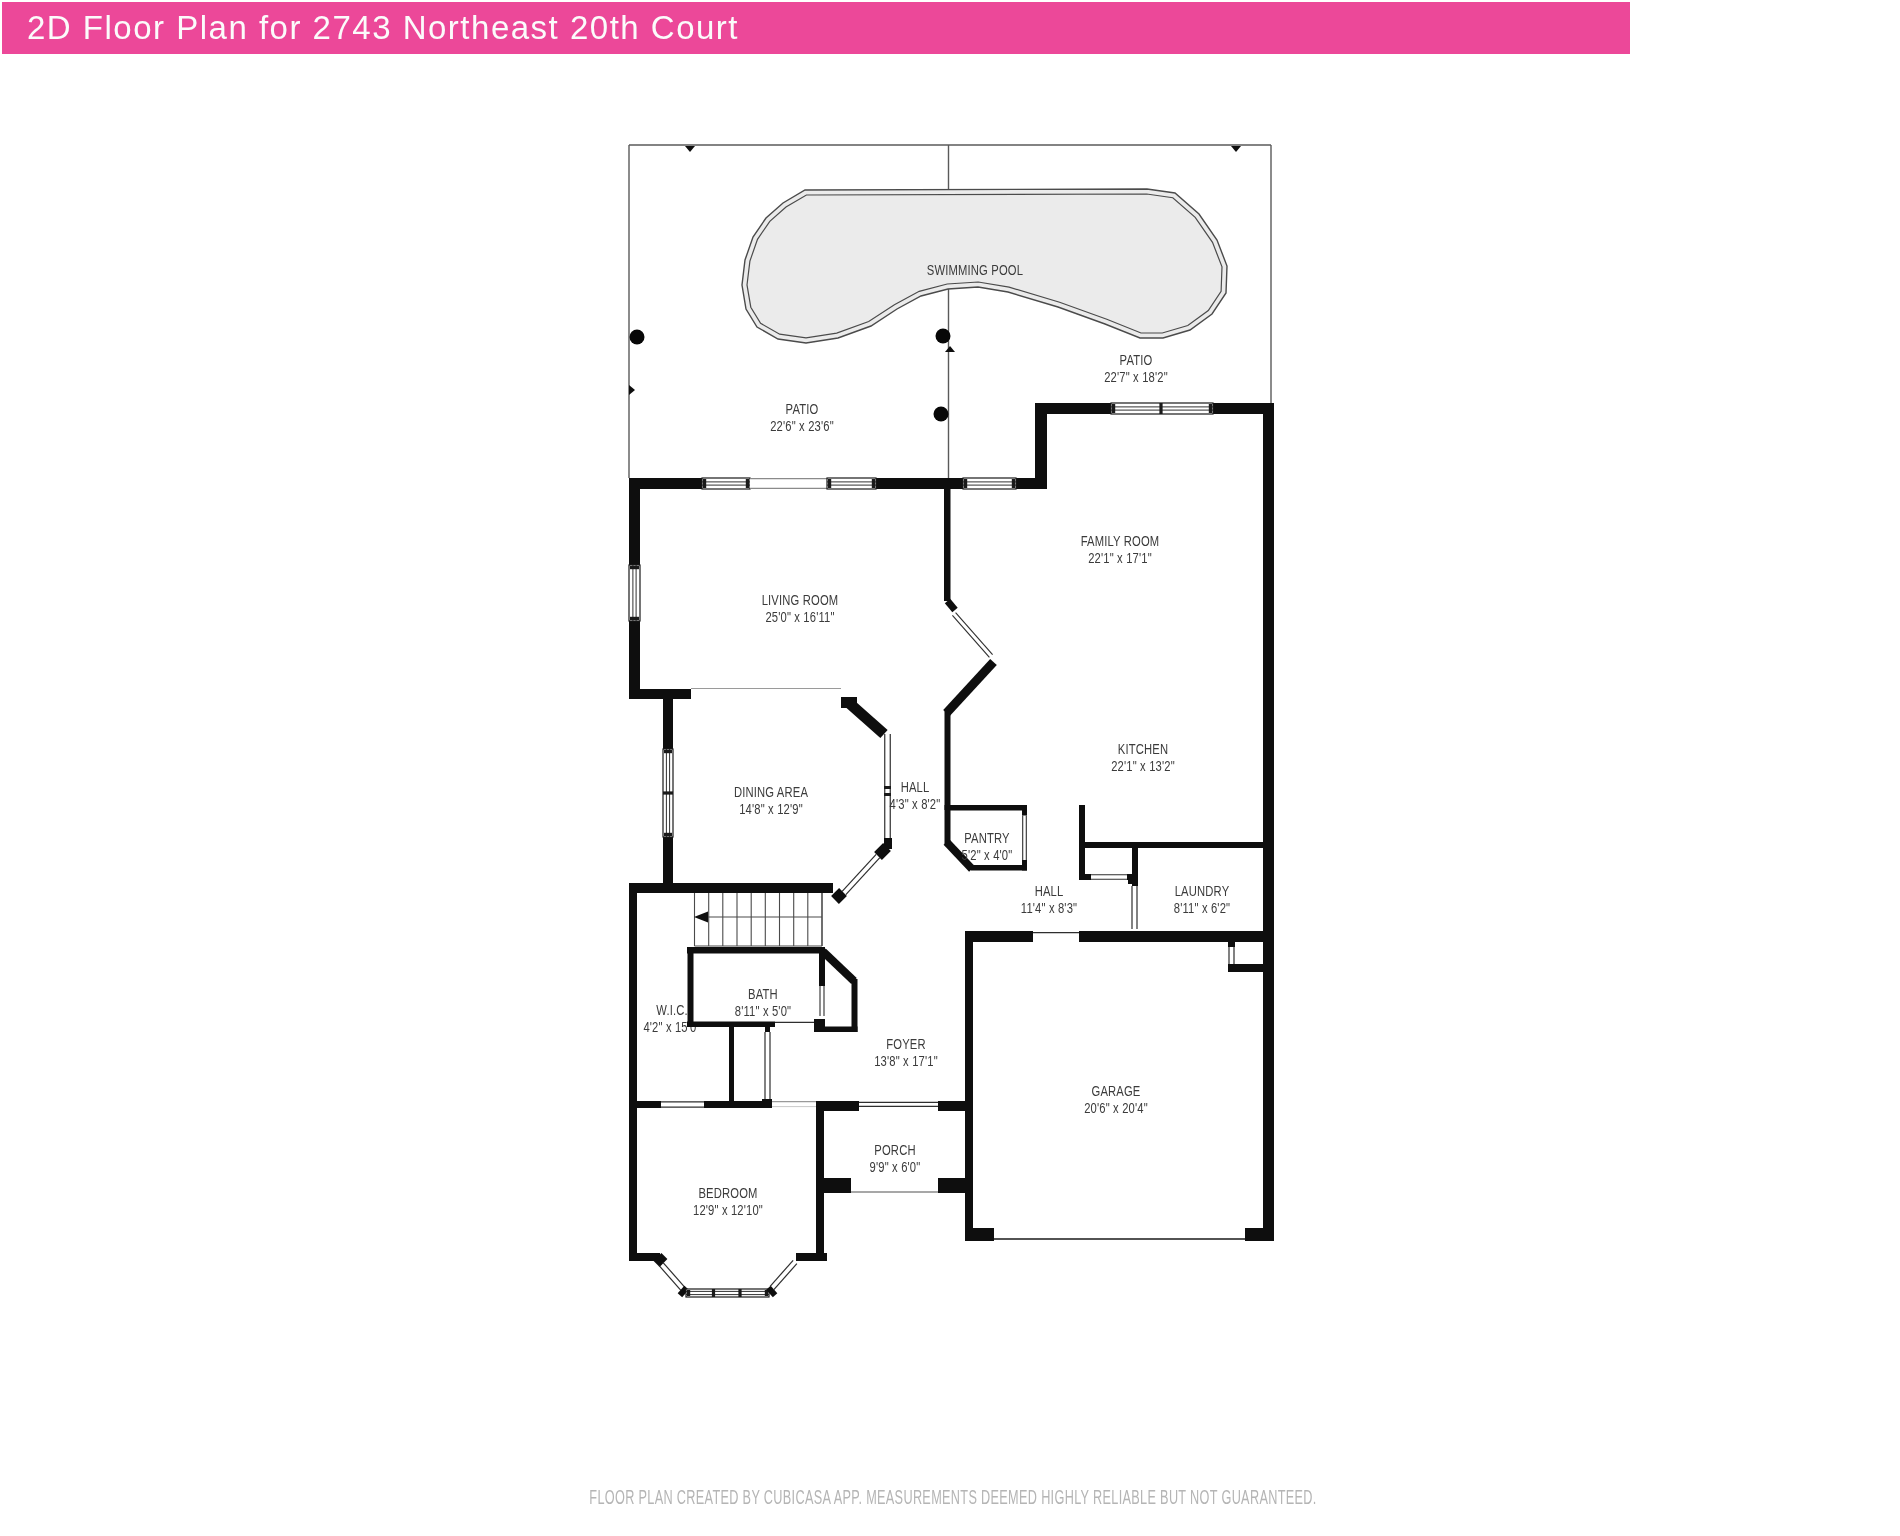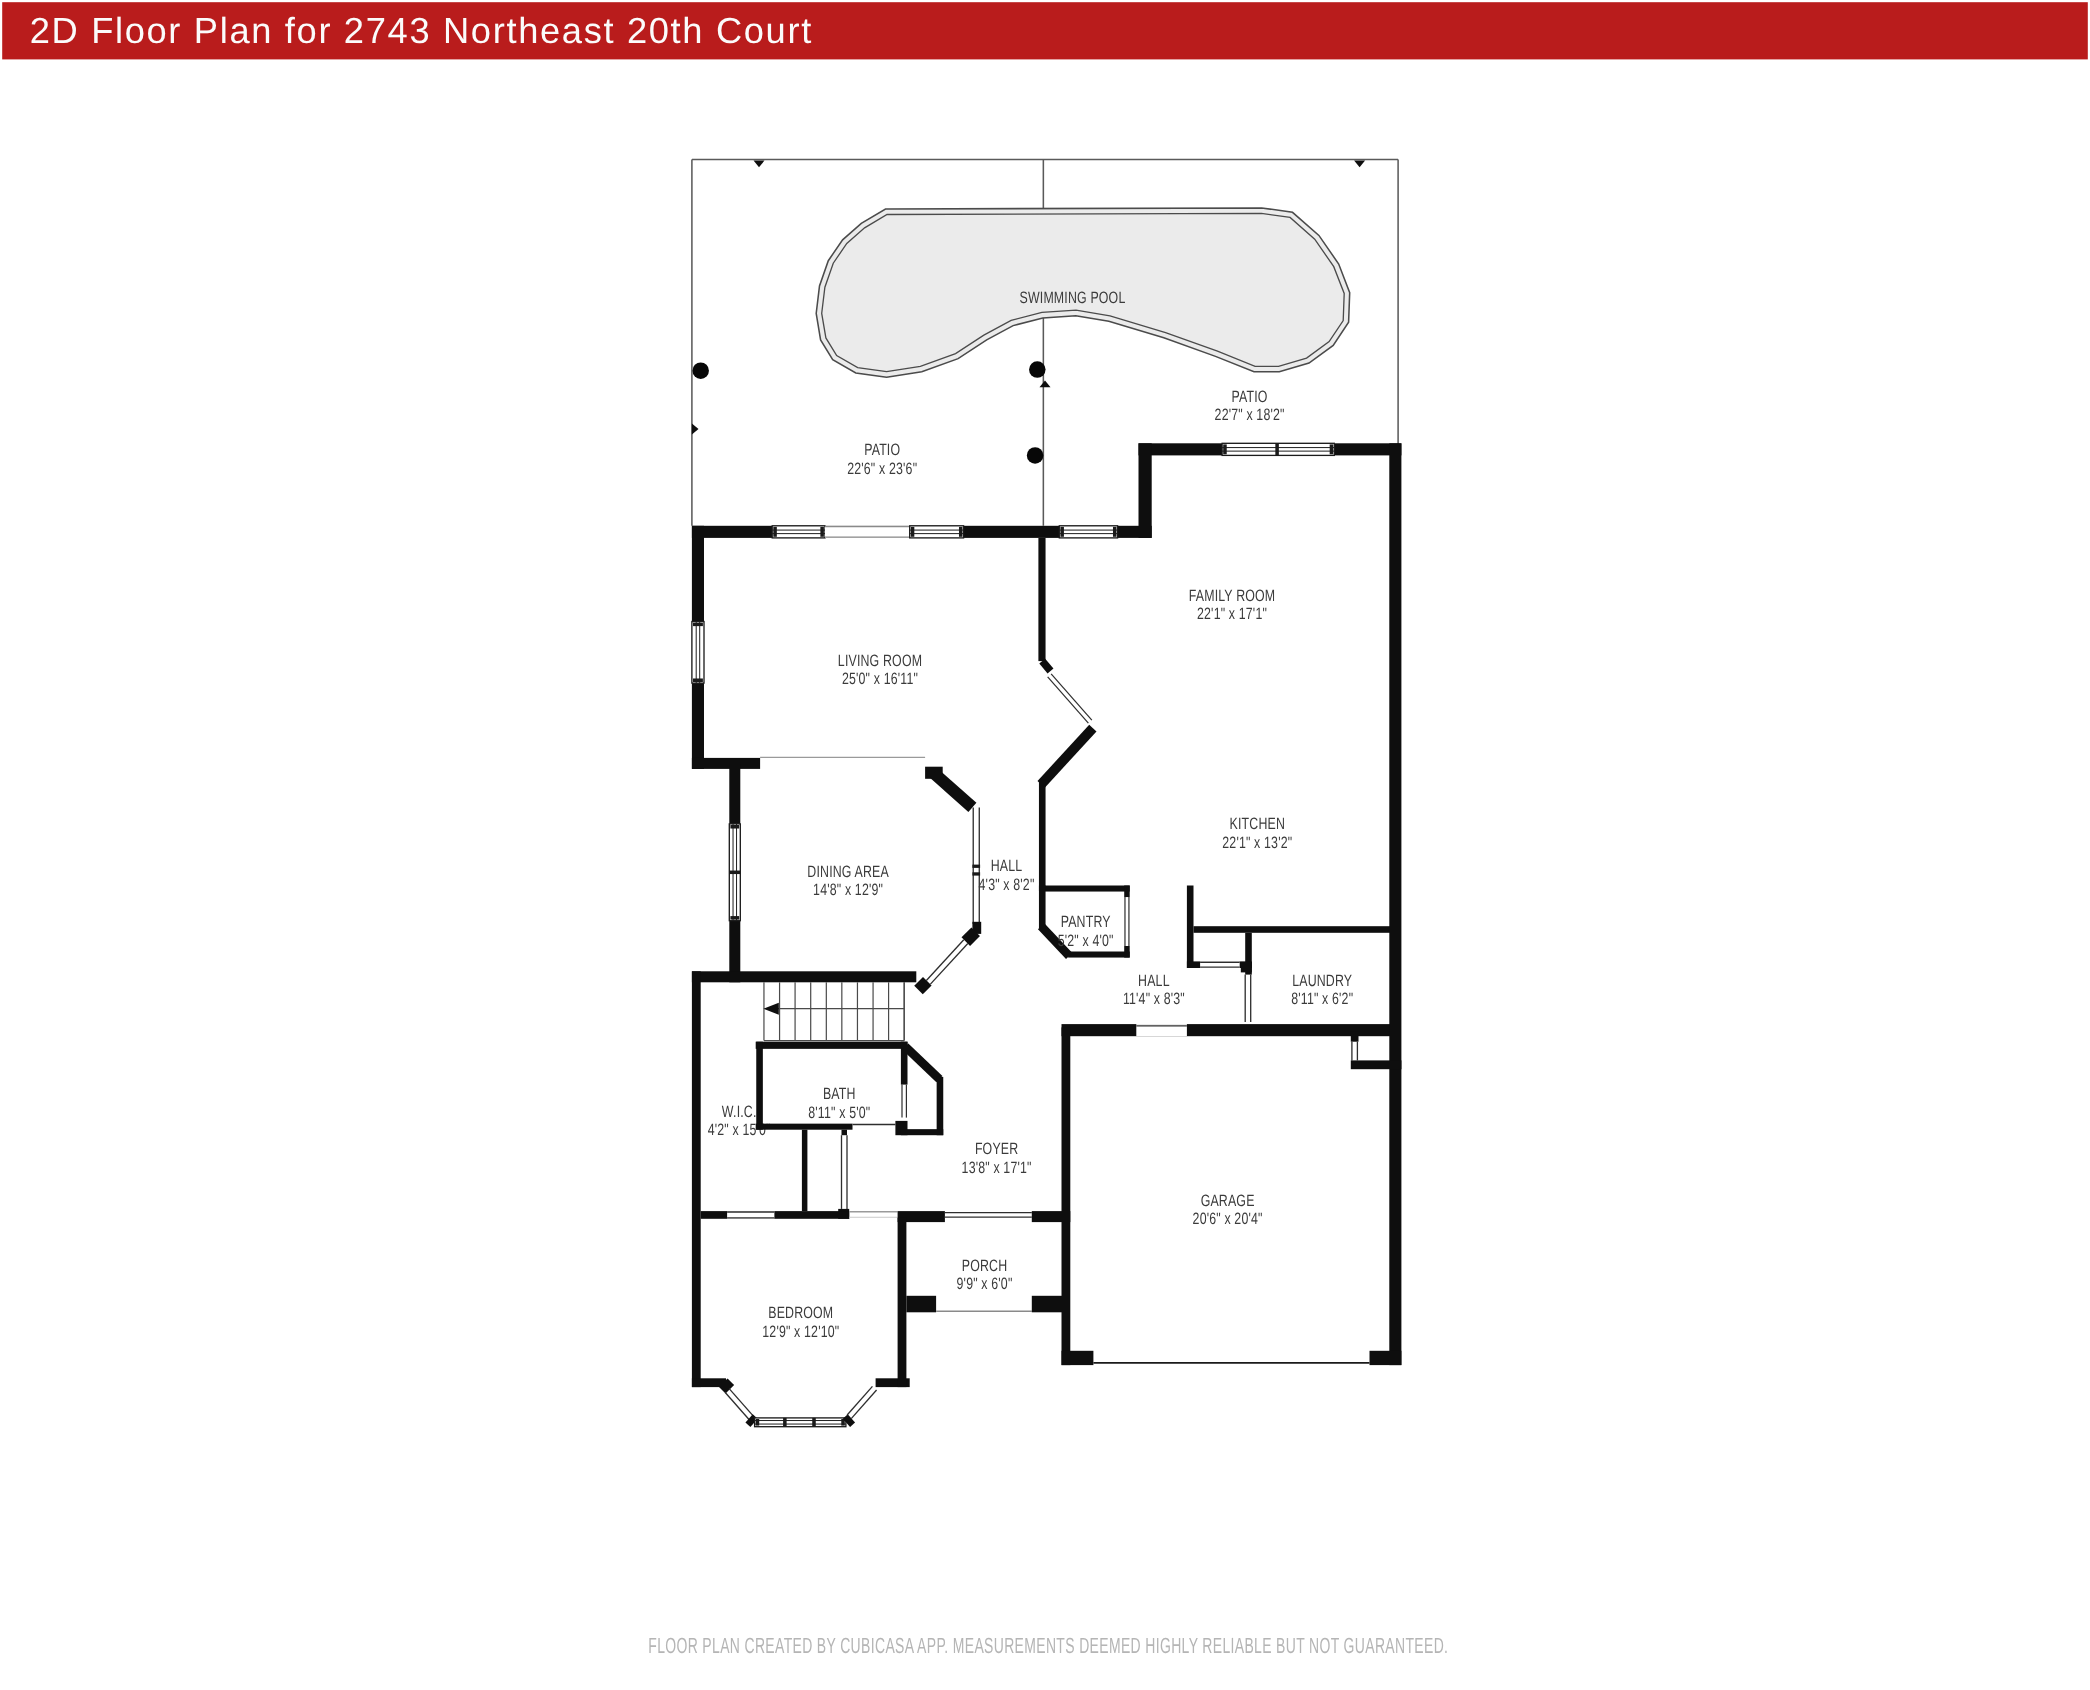--- a/index.html
+++ b/index.html
@@ -1,17 +1,17 @@
 <!DOCTYPE html>
 <html><head>
 <meta charset="utf-8">
 <style>
   html,body{margin:0;padding:0;background:#ffffff;width:1900px;height:1536px;overflow:hidden;}
   body{font-family:"Liberation Sans", sans-serif;}
-  #hdr{position:absolute;left:2px;top:2px;width:1896px;height:52px;background:#b91c1c;}
+  #hdr{position:absolute;left:2px;top:2px;width:1628px;height:52px;background:#ec4899;}
   #hdr span{display:block;color:#fbfbfb;font-size:33px;font-weight:400;line-height:52px;padding-left:25px;letter-spacing:1.5px;}
   #ftr{position:absolute;left:0;top:1486px;width:1900px;text-align:center;color:#b5b5b5;font-size:20px;letter-spacing:0.5px;transform:translateX(3px) scaleX(0.635);transform-origin:950px 0;}
   svg{position:absolute;left:0;top:0;}
   text{font-family:"Liberation Sans", sans-serif;fill:#3b3b3b;}
   .lb{font-size:15px;letter-spacing:0.2px;}
 </style>
 </head>
 <body>
 
 <div id="hdr">

